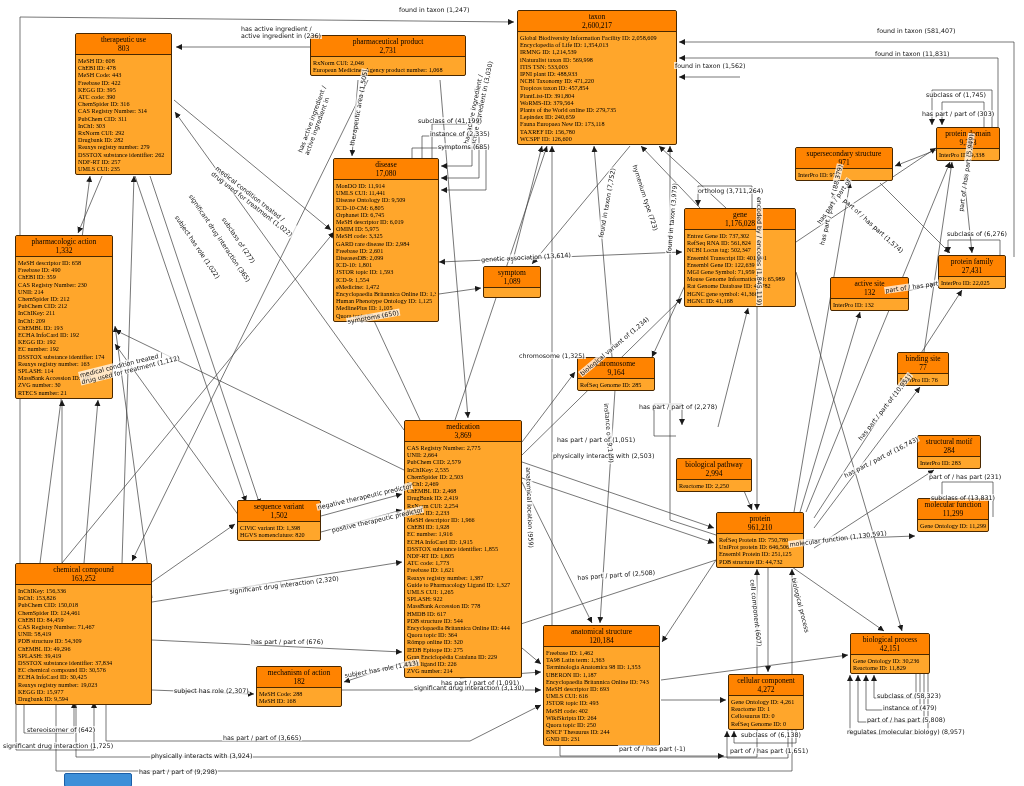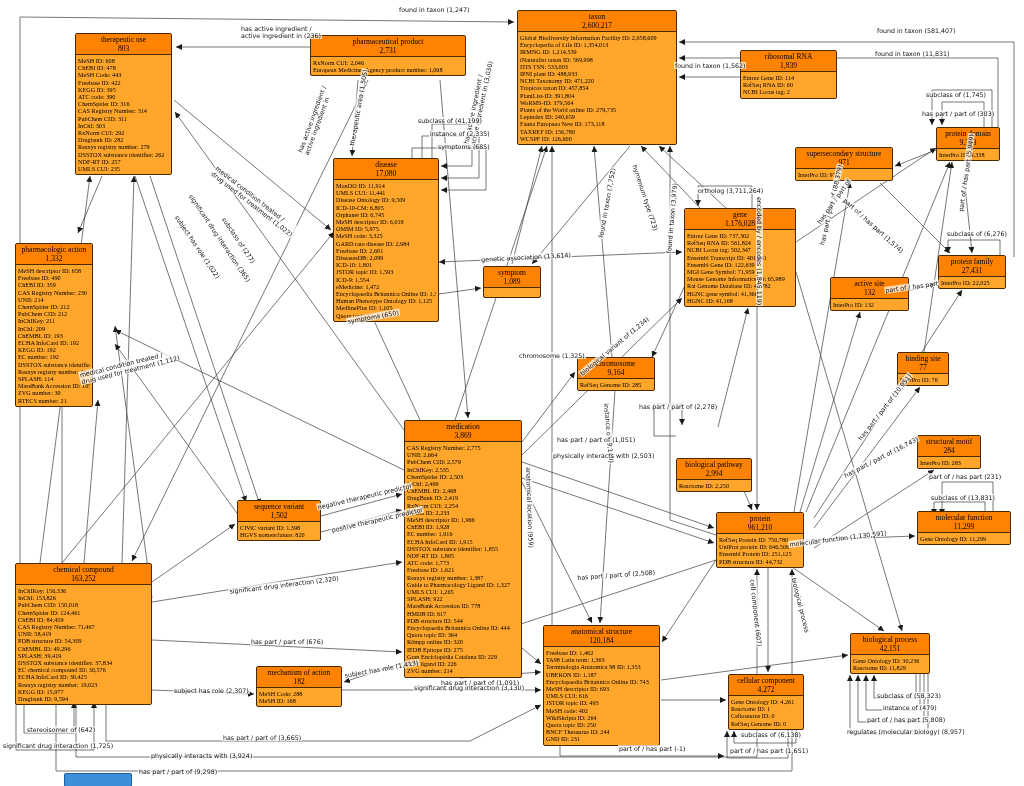--- a/index.html
+++ b/index.html
@@ -177,31 +177,20 @@
         <div class="attr">Tropicos taxon ID: 457,854</div>
         <div class="attr">PlantList-ID: 391,804</div>
         <div class="attr">WoRMS-ID: 379,564</div>
         <div class="attr">Plants of the World online ID: 279,735</div>
         <div class="attr">Lepindex ID: 240,659</div>
         <div class="attr">Fauna Europaea New ID: 173,118</div>
         <div class="attr">TAXREF ID: 156,780</div>
         <div class="attr">WCSPF ID: 126,600</div>
       </div>
     </div>
-    <div class="node" style="left: 740px; top: 50px; width: 97px;">
-      <div class="nhead">
-        <div class="ntitle">ribosomal RNA</div>
-        <div class="ncount">1,839</div>
-      </div>
-      <div class="nbody">
-        <div class="attr">Entrez Gene ID: 114</div>
-        <div class="attr">RefSeq RNA ID: 60</div>
-        <div class="attr">NCBI Locus tag: 2</div>
-      </div>
-    </div>
     <div class="node" style="left: 333px; top: 158px; width: 106px;">
       <div class="nhead">
         <div class="ntitle">disease</div>
         <div class="ncount">17,080</div>
       </div>
       <div class="nbody">
         <div class="attr">MonDO ID: 11,914</div>
         <div class="attr">UMLS CUI: 11,441</div>
         <div class="attr">Disease Ontology ID: 9,509</div>
         <div class="attr">ICD-10-CM: 6,805</div>
@@ -215,21 +204,21 @@
         <div class="attr">ICD-10: 1,801</div>
         <div class="attr">JSTOR topic ID: 1,593</div>
         <div class="attr">ICD-9: 1,554</div>
         <div class="attr">eMedicine: 1,472</div>
         <div class="attr">Encyclopaedia Britannica Online ID: 1,398</div>
         <div class="attr">Human Phenotype Ontology ID: 1,125</div>
         <div class="attr">MedlinePlus ID: 1,105</div>
         <div class="attr">Quora topic ID: 934</div>
       </div>
     </div>
-    <div class="node" style="left: 15px; top: 235px; width: 78px; margin-top: 8px;">
+    <div class="node" style="left: 15px; top: 235px; width: 98px;">
       <div class="nhead">
         <div class="ntitle">pharmacologic action</div>
         <div class="ncount">1,332</div>
       </div>
       <div class="nbody">
         <div class="attr">MeSH descriptor ID: 658</div>
         <div class="attr">Freebase ID: 490</div>
         <div class="attr">ChEBI ID: 359</div>
         <div class="attr">CAS Registry Number: 230</div>
         <div class="attr">UNII: 214</div>
@@ -435,21 +424,21 @@
         <div class="ntitle">protein</div>
         <div class="ncount">961,210</div>
       </div>
       <div class="nbody">
         <div class="attr">RefSeq Protein ID: 750,780</div>
         <div class="attr">UniProt protein ID: 646,506</div>
         <div class="attr">Ensembl Protein ID: 251,125</div>
         <div class="attr">PDB structure ID: 44,732</div>
       </div>
     </div>
-    <div class="node" style="left: 917px; top: 511px; width: 94px;">
+    <div class="node" style="left: 917px; top: 498px; width: 72px;">
       <div class="nhead">
         <div class="ntitle">molecular function</div>
         <div class="ncount">11,299</div>
       </div>
       <div class="nbody">
         <div class="attr">Gene Ontology ID: 11,299</div>
       </div>
     </div>
     <div class="node" style="left: 543px; top: 625px; width: 117px;">
       <div class="nhead">

